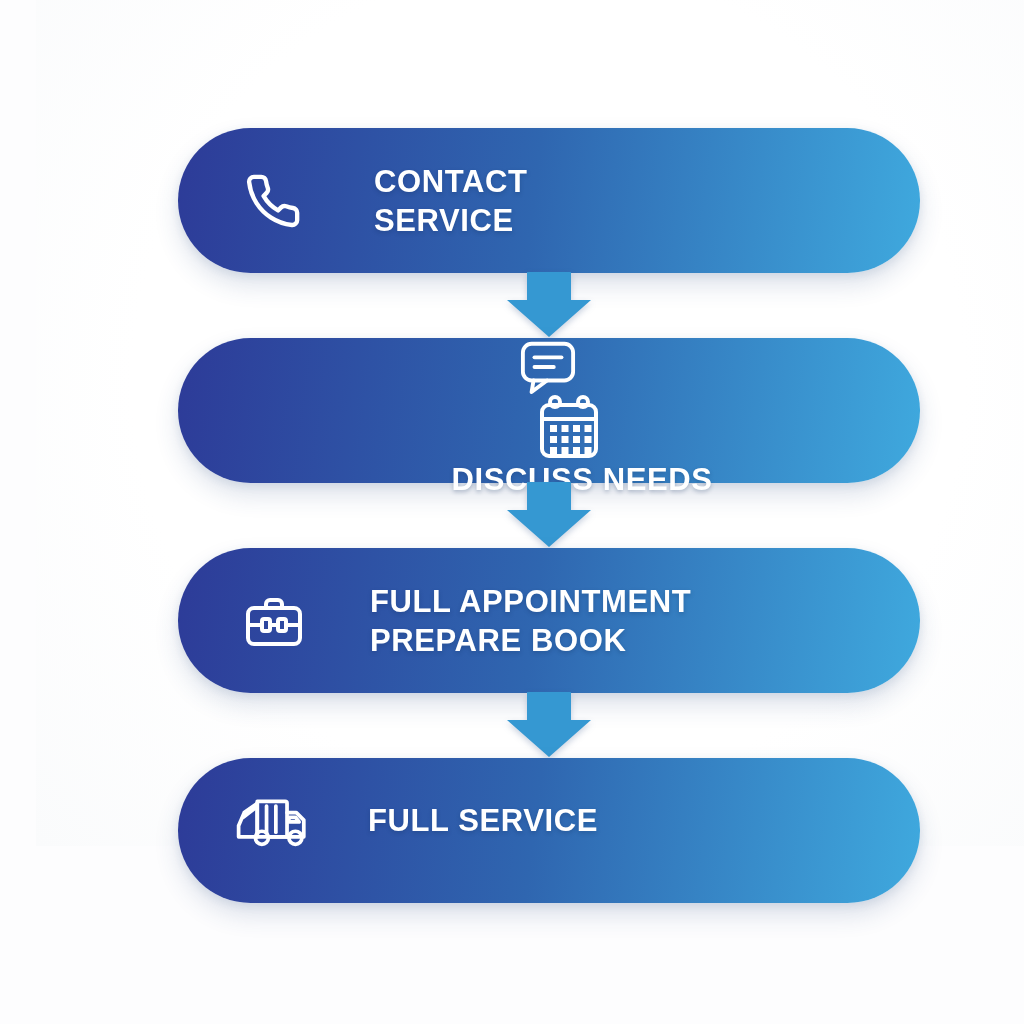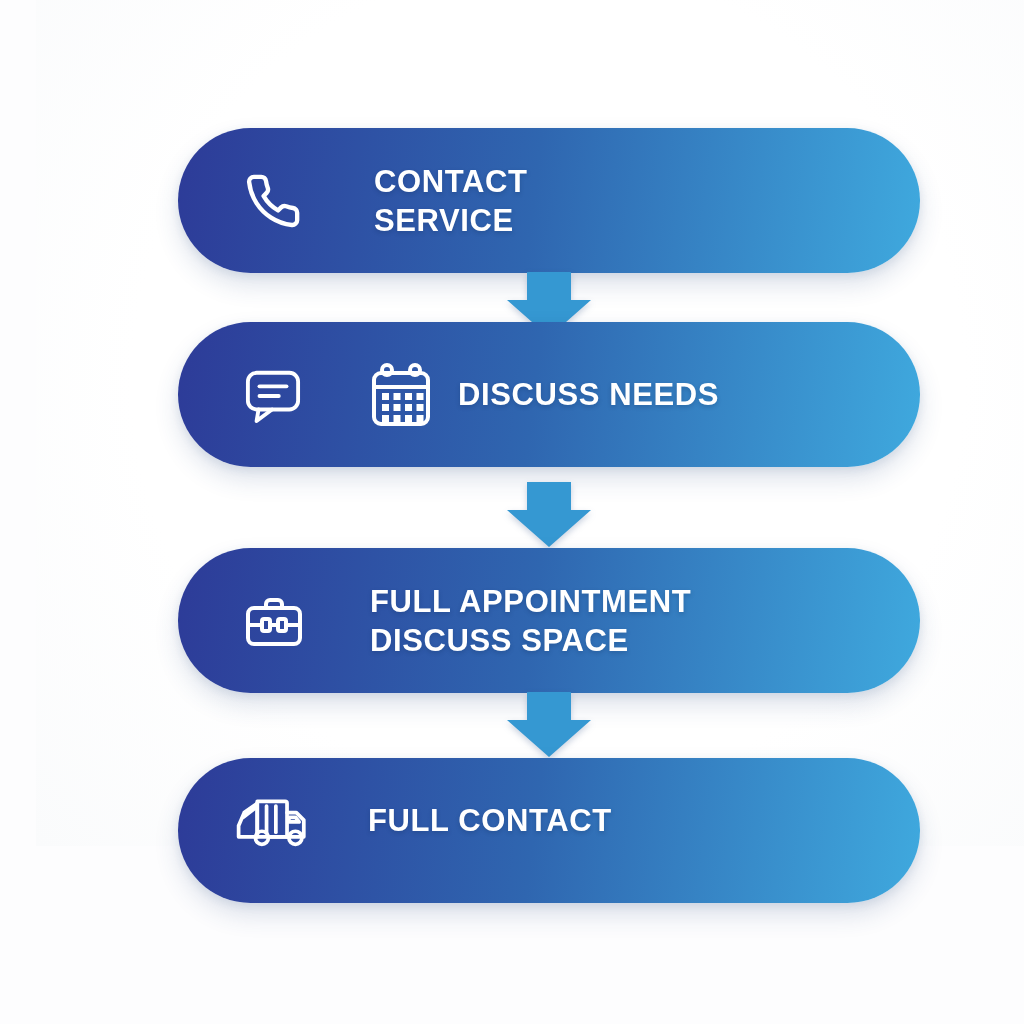--- a/index.html
+++ b/index.html
@@ -22,21 +22,21 @@
     border-radius: 73px;
     background: linear-gradient(97deg, #2d3b98 0%, #2f66b0 48%, #3fa9de 100%);
     box-shadow: 0 12px 24px rgba(44, 74, 130, 0.16), 0 3px 8px rgba(44,74,130,0.10);
     display: flex;
     align-items: center;
     padding-left: 66px;
     box-sizing: border-box;
     color: #ffffff;
   }
   .pill-1 { top: 128px; }
-  .pill-2 { top: 322px; }
+  .pill-2 { top: 338px; flex-direction: column; }
   .pill-3 { top: 548px; }
   .pill-4 { top: 758px; padding-bottom: 20px; padding-left: 52px; }
   .icon { display: flex; align-items: center; justify-content: center; flex: 0 0 auto; }
   .icon svg { display: block; }
   .gap-a { margin-right: 72px; }   
   .gap-b { margin-right: 68px; }   
   .gap-c { margin-right: 26px; }   
   .gap-d { margin-right: 66px; }   
   .gap-e { margin-right: 50px; }   
   .label {
@@ -131,21 +131,21 @@
         <rect x="4" y="14" width="52" height="36" rx="6"></rect>
         <line x1="4" y1="31" x2="18" y2="31"></line>
         <rect x="18" y="25" width="8" height="12" rx="2"></rect>
         <line x1="26" y1="31" x2="34" y2="31"></line>
         <rect x="34" y="25" width="8" height="12" rx="2"></rect>
         <line x1="42" y1="31" x2="56" y2="31"></line>
       </svg>
     </span>
     <div class="label">
       <div>FULL APPOINTMENT</div>
-      <div>DISCUSS SPACE</div>
+      <div>PREPARE BOOK</div>
     </div>
   </div>
 
   <div class="arrow arrow-3">
     <svg width="88" height="66" viewBox="0 0 88 66">
       <polygon points="22,0 66,0 66,28 86,28 44,65 2,28 22,28" fill="#3598d2"></polygon>
     </svg>
   </div>
 
   <div class="pill pill-4">
@@ -157,18 +157,18 @@
         <line x1="38" y1="13" x2="38" y2="41"></line>
         <line x1="48" y1="13" x2="48" y2="41"></line>
         <path d="M60 20 H70 L78 28 V46 H60"></path>
         <path d="M62 25 H69 L73 30 H62 Z"></path>
         <circle cx="33" cy="47" r="7"></circle>
         <circle cx="69" cy="47" r="7"></circle>
         <line x1="42" y1="46" x2="60" y2="46"></line>
       </svg>
     </span>
     <div class="label">
-      <div>FULL CONTACT</div>
+      <div>FULL SERVICE</div>
 
     </div>
   </div>
 
 </div>
 
 </body></html>

